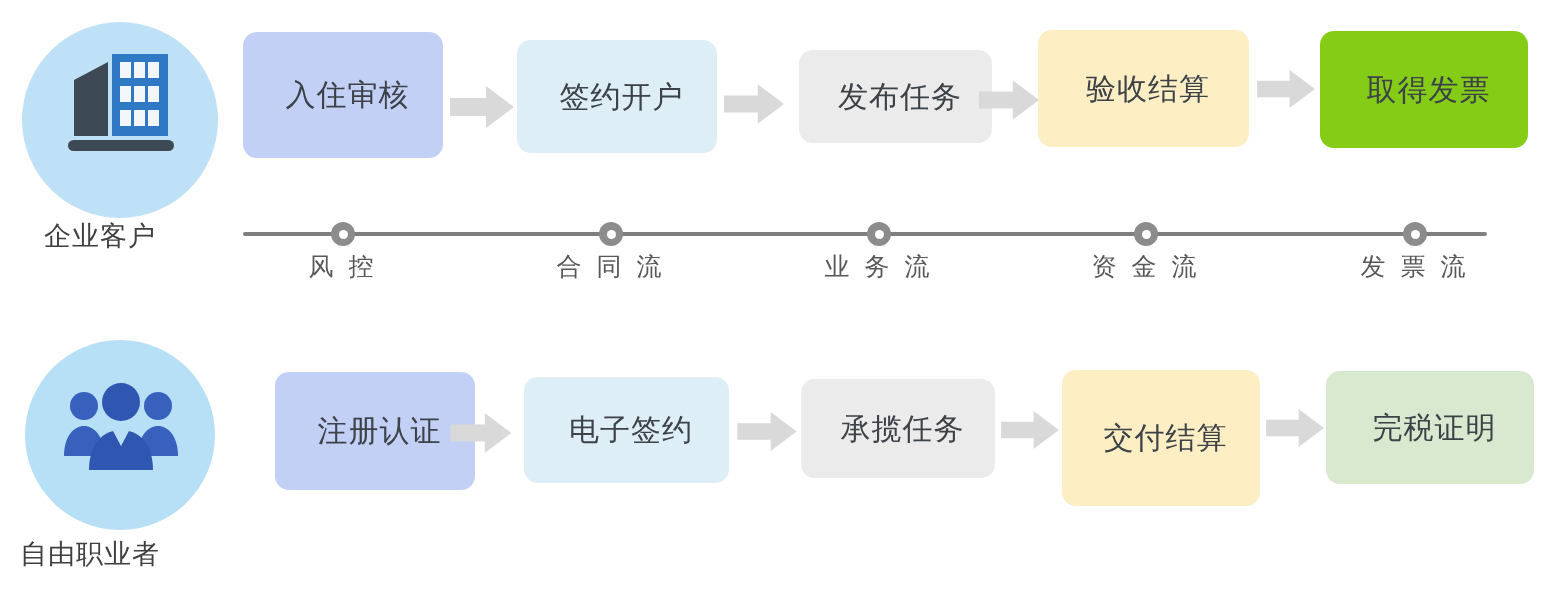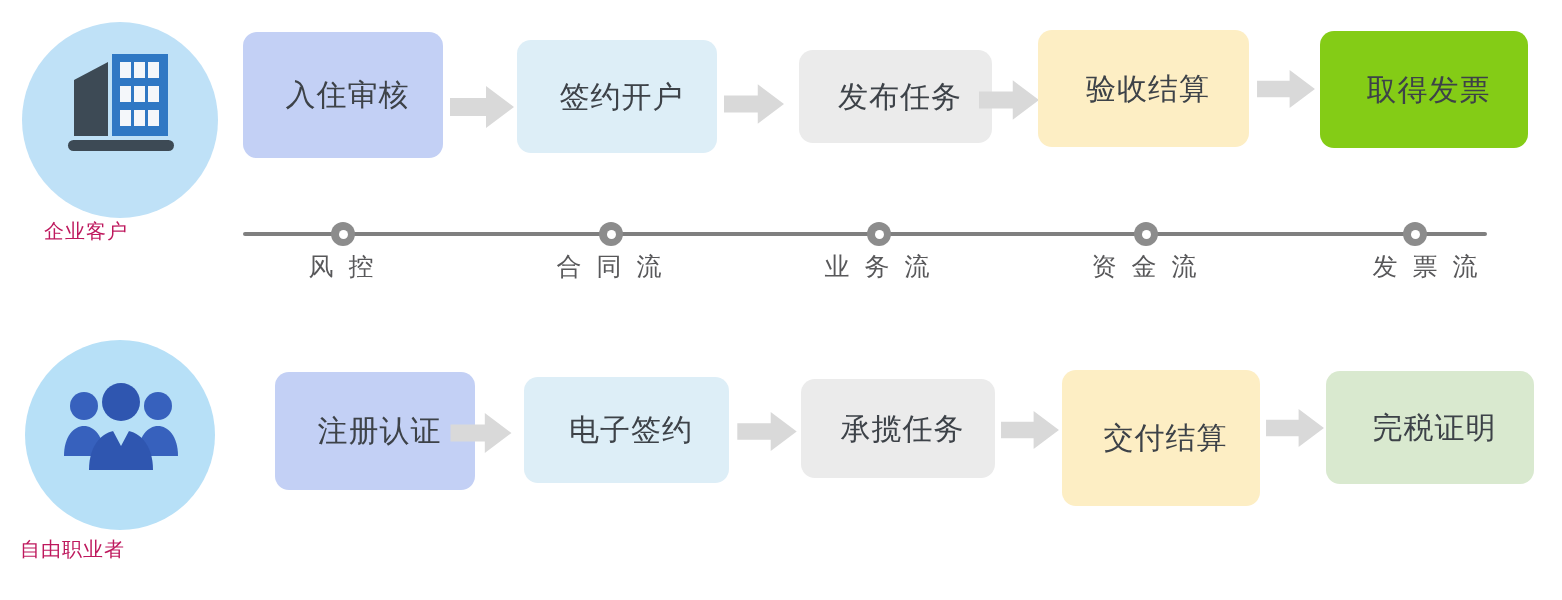--- a/index.html
+++ b/index.html
@@ -25,23 +25,23 @@
   .actor {
     position: absolute;
   }
   .actor-circle {
     position: absolute;
     border-radius: 50%;
     background: #bfe1f7;
   }
   .actor-label {
     position: absolute;
-    font-size: 20px;
+    font-size: 27px;
     letter-spacing: 1px;
-    color: #be185d;
+    color: #404040;
     white-space: nowrap;
     font-family: "Liberation Sans", "DejaVu Sans", sans-serif;
   }
 
   
   .card {
     position: absolute;
     border-radius: 14px;
     display: flex;
     align-items: center;
@@ -207,21 +207,21 @@
     <div class="tl-node" style="left:368px;"></div>
     <div class="tl-label" style="left:368px;">合 同 流</div>
 
     <div class="tl-node" style="left:636px;"></div>
     <div class="tl-label" style="left:636px;">业 务 流</div>
 
     <div class="tl-node" style="left:903px;"></div>
     <div class="tl-label" style="left:903px;">资 金 流</div>
 
     <div class="tl-node" style="left:1172px;"></div>
-    <div class="tl-label" style="left:1172px;margin-left:12px;">发 票 流</div>
+    <div class="tl-label" style="left:1172px;">发 票 流</div>
   </div>
 
   <div>
 
     <div class="card" style="left:243px; top:372px; width:200px; height:118px; background:#c3d0f5;margin-left:32px;">
       <span class="card-label">注册认证</span>
     </div>
 
     <svg class="arrow" style="left:450px; top:413px;" width="62" height="40" viewBox="0 0 64 42">
       <path d="M0 12 L36 12 L36 0 L64 21 L36 42 L36 30 L0 30 Z" fill="#d9d9d9"></path>

